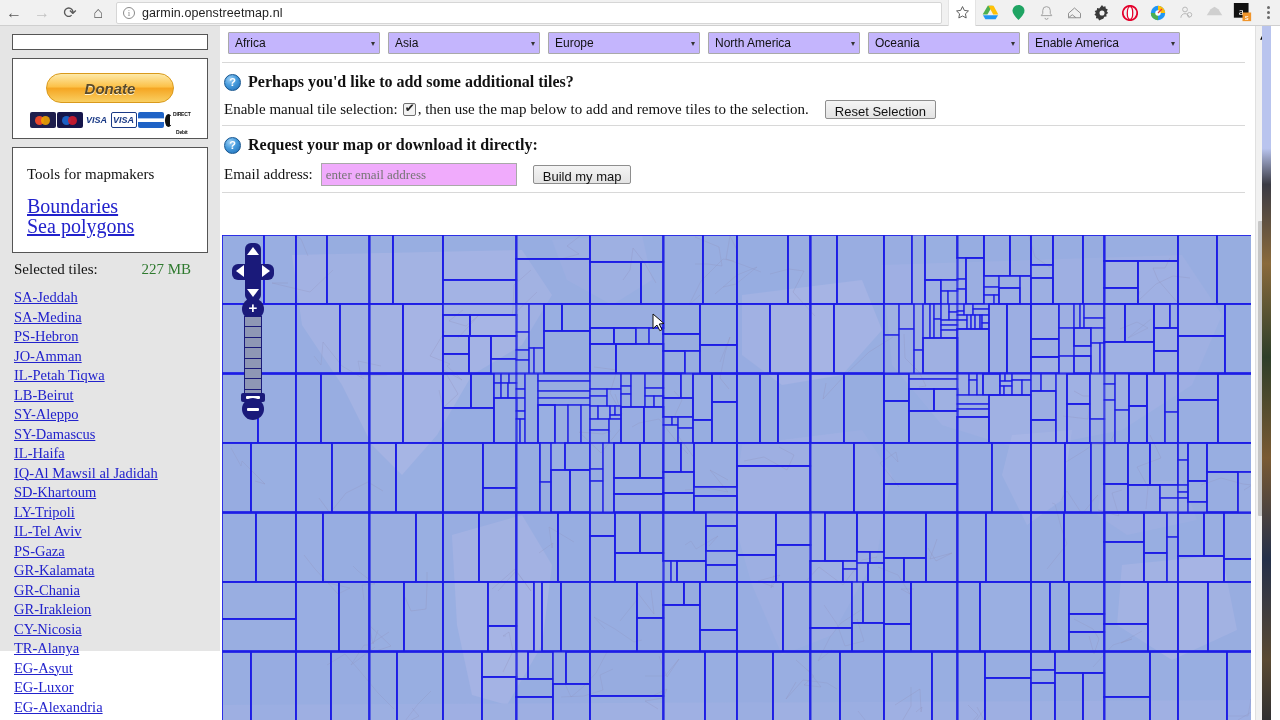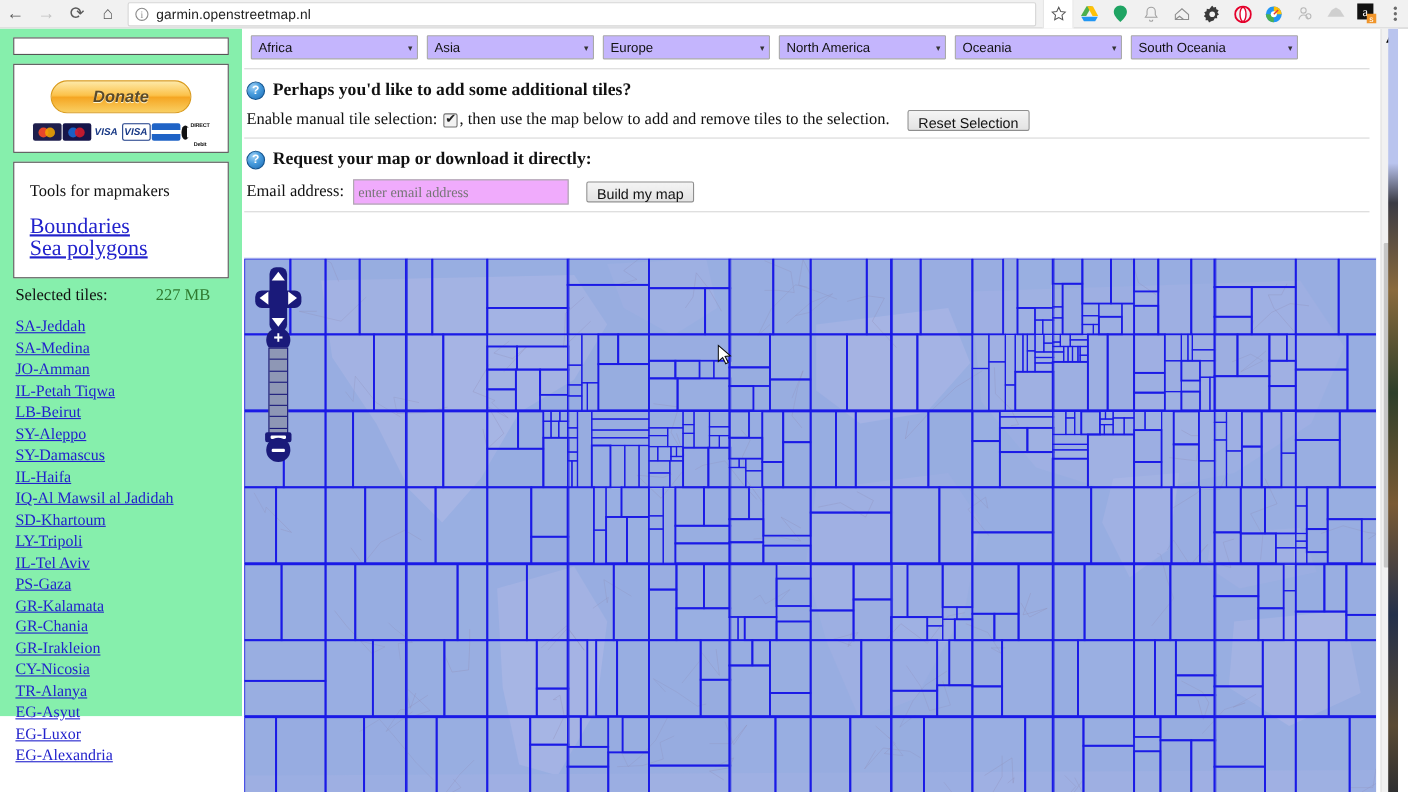--- a/index.html
+++ b/index.html
@@ -70,21 +70,21 @@
     display:flex; align-items:center; justify-content:center;
   }
   #scroll-thumb {
     position:absolute; top:195px; left:2px; width:12px; height:295px;
     background:#c6c6c6; border-radius:1px;
   }
 
   
   #sidebar {
     position:absolute; left:0; top:0; width:220px; height:625px;
-    background:#86efac; padding: 16px 12px;
+    background:#e5e5e5; padding: 16px 12px;
   }
   .side-box {
     border:1px solid #555; margin: 0 0 8px 0; background:#fff;
   }
   #box-partial { height: 16px; border-bottom:1px solid #555; margin-top:-8px; }
   #donate-box { padding: 14px 10px 10px; text-align:center; }
   #donate-btn {
     display:inline-block; width:128px; height:30px; border-radius:15px;
     background: linear-gradient(180deg,#fde9a8 0%,#fcc24a 45%,#f5a623 52%,#f9cf62 100%);
     border:1px solid #d99a1c;
@@ -361,20 +361,21 @@
     </div>
 
     <div id="selected-line">
       <span>Selected tiles:</span>
       <span class="mb">227 MB</span>
     </div>
 
     <div id="tile-list">
         <a href="#">SA-Jeddah</a>
         <a href="#">SA-Medina</a>
+        <a href="#">PS-Hebron</a>
         <a href="#">JO-Amman</a>
         <a href="#">IL-Petah Tiqwa</a>
         <a href="#">LB-Beirut</a>
         <a href="#">SY-Aleppo</a>
         <a href="#">SY-Damascus</a>
         <a href="#">IL-Haifa</a>
         <a href="#">IQ-Al Mawsil al Jadidah</a>
         <a href="#">SD-Khartoum</a>
         <a href="#">LY-Tripoli</a>
         <a href="#">IL-Tel Aviv</a>
@@ -407,21 +408,21 @@
         </div>
         <div class="continent-select">
           <span>North America</span>
           <span class="caret">▾</span>
         </div>
         <div class="continent-select">
           <span>Oceania</span>
           <span class="caret">▾</span>
         </div>
         <div class="continent-select">
-          <span>South Oceania</span>
+          <span>Enable America</span>
           <span class="caret">▾</span>
         </div>
       </div>
     <div class="hr"></div>
 
     <div class="section">
       <div class="sec-head">
         <span class="help-icon">?</span>
         <span class="sec-title">Perhaps you'd like to add some additional tiles?</span>
       </div>

